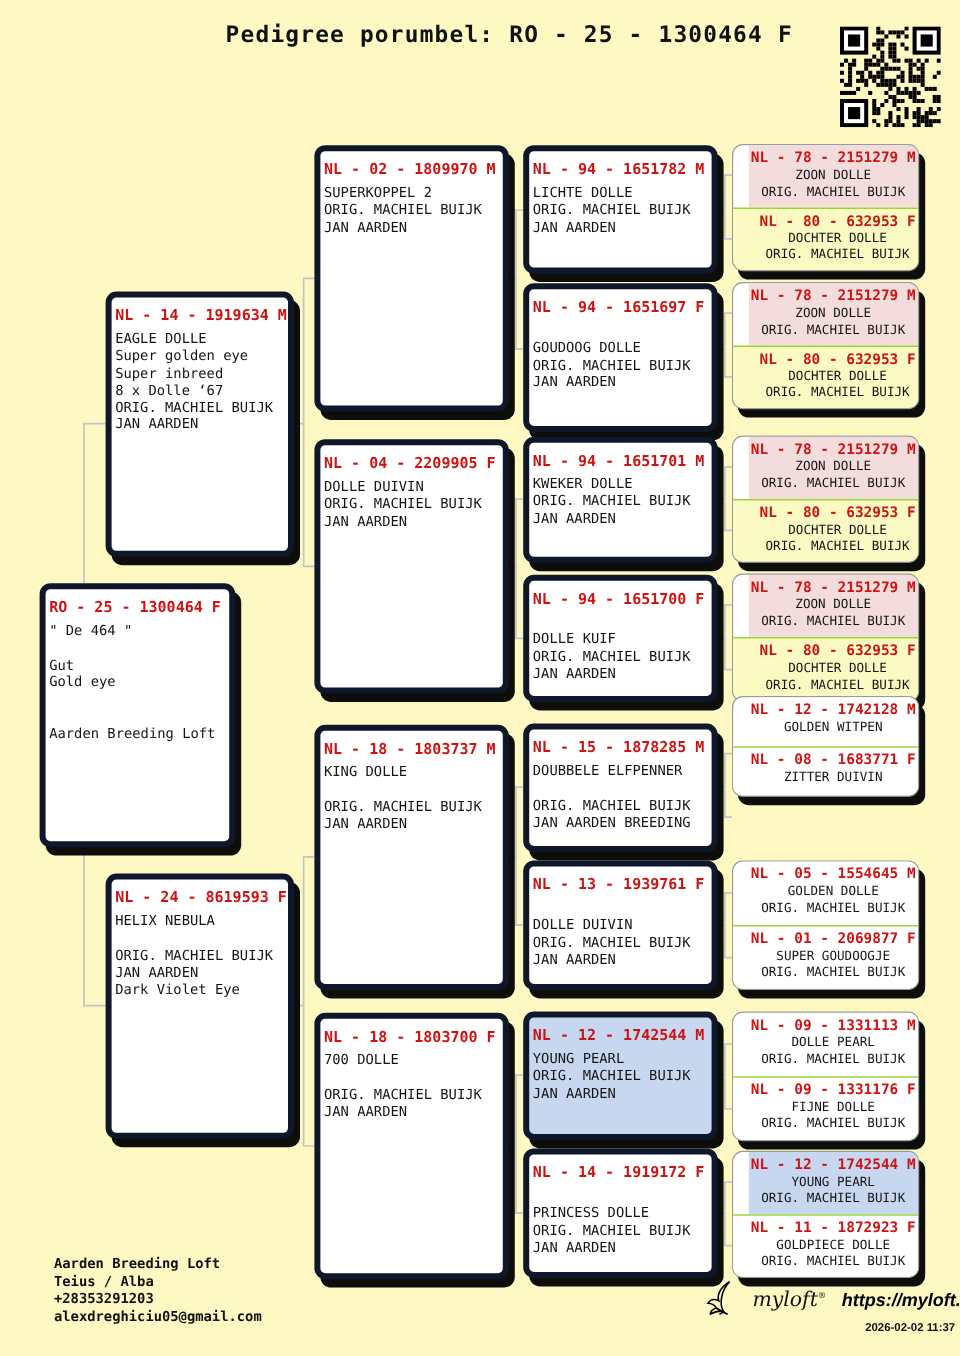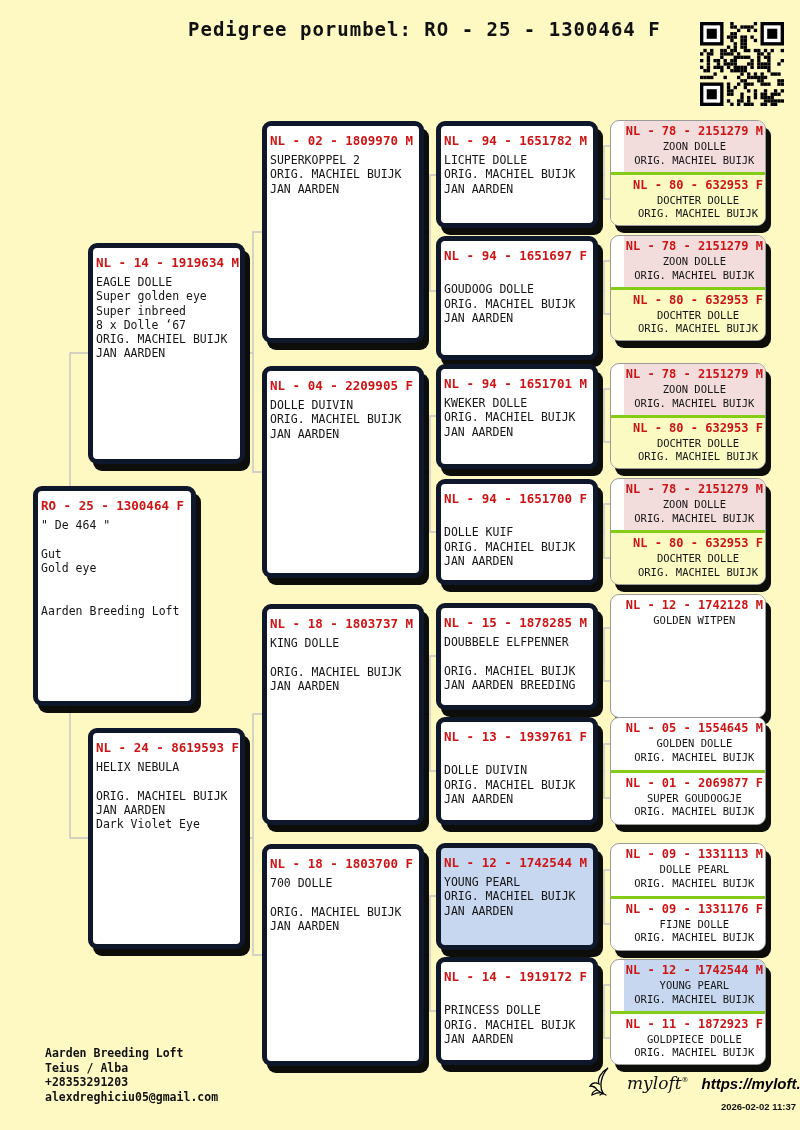--- a/index.html
+++ b/index.html
@@ -16,21 +16,21 @@
        }
   .ring{font-weight:bold;color:#cc1414;font-size:12.5px;line-height:15px;margin-bottom:5px;
         white-space:nowrap;}
   .body{font-size:11.5px;line-height:14.3px;color:#151515;white-space:pre-line;}
 
   
   .pair{position:absolute;left:610px;width:156px;border:1px solid #9a9a9a;border-radius:9px;
         box-shadow:5px 7px 0 rgba(0,0,0,0.95);box-sizing:border-box;overflow:hidden;
         display:flex;flex-direction:column;background:#fff;align-items:flex-end;}
   .sub{flex:1;padding:3px 2px 2px 2px;text-align:center;}
-  .sub + .sub{border-top:3px solid #84cc16;padding-left:36px;}
+  .sub + .sub{border-top:1px solid #84cc16;padding-left:36px;}
   .sub .ring{font-size:12px;line-height:14px;margin-bottom:2px;}
   .sub .body{font-size:10.5px;line-height:13.5px;}
 
   .bg-pink{background:#f2dcdc;}
   .bg-yellow{background:#fafac2;}
   .bg-blue{background:#c7d7f0;}
   .bg-white{background:#ffffff;}
 
   .footer-contact{position:absolute;left:45px;top:1046px;font-size:11.5px;font-weight:bold;
         line-height:14.5px;color:#111;}
@@ -428,24 +428,28 @@
       <div class="ring">NL - 78 - 2151279 M</div>
       <div class="body">ZOON DOLLE
 ORIG. MACHIEL BUIJK</div>
     </div>
     <div class="sub bg-yellow">
       <div class="ring">NL - 80 - 632953 F</div>
       <div class="body">DOCHTER DOLLE
 ORIG. MACHIEL BUIJK</div>
     </div>
   </div>
-  <div class="pair" style="top:594px;height:124px">
+  <div class="pair" style="top:580px;height:84px">
     <div class="sub bg-white">
       <div class="ring">NL - 12 - 1742128 M</div>
       <div class="body">GOLDEN WITPEN</div>
+    </div>
+    <div class="sub bg-white">
+      <div class="ring">NL - 08 - 1683771 F</div>
+      <div class="body">ZITTER DUIVIN</div>
     </div>
   </div>
   <div class="pair" style="top:717px;height:108px">
     <div class="sub bg-white">
       <div class="ring">NL - 05 - 1554645 M</div>
       <div class="body">GOLDEN DOLLE
 ORIG. MACHIEL BUIJK</div>
     </div>
     <div class="sub bg-white">
       <div class="ring">NL - 01 - 2069877 F</div>

